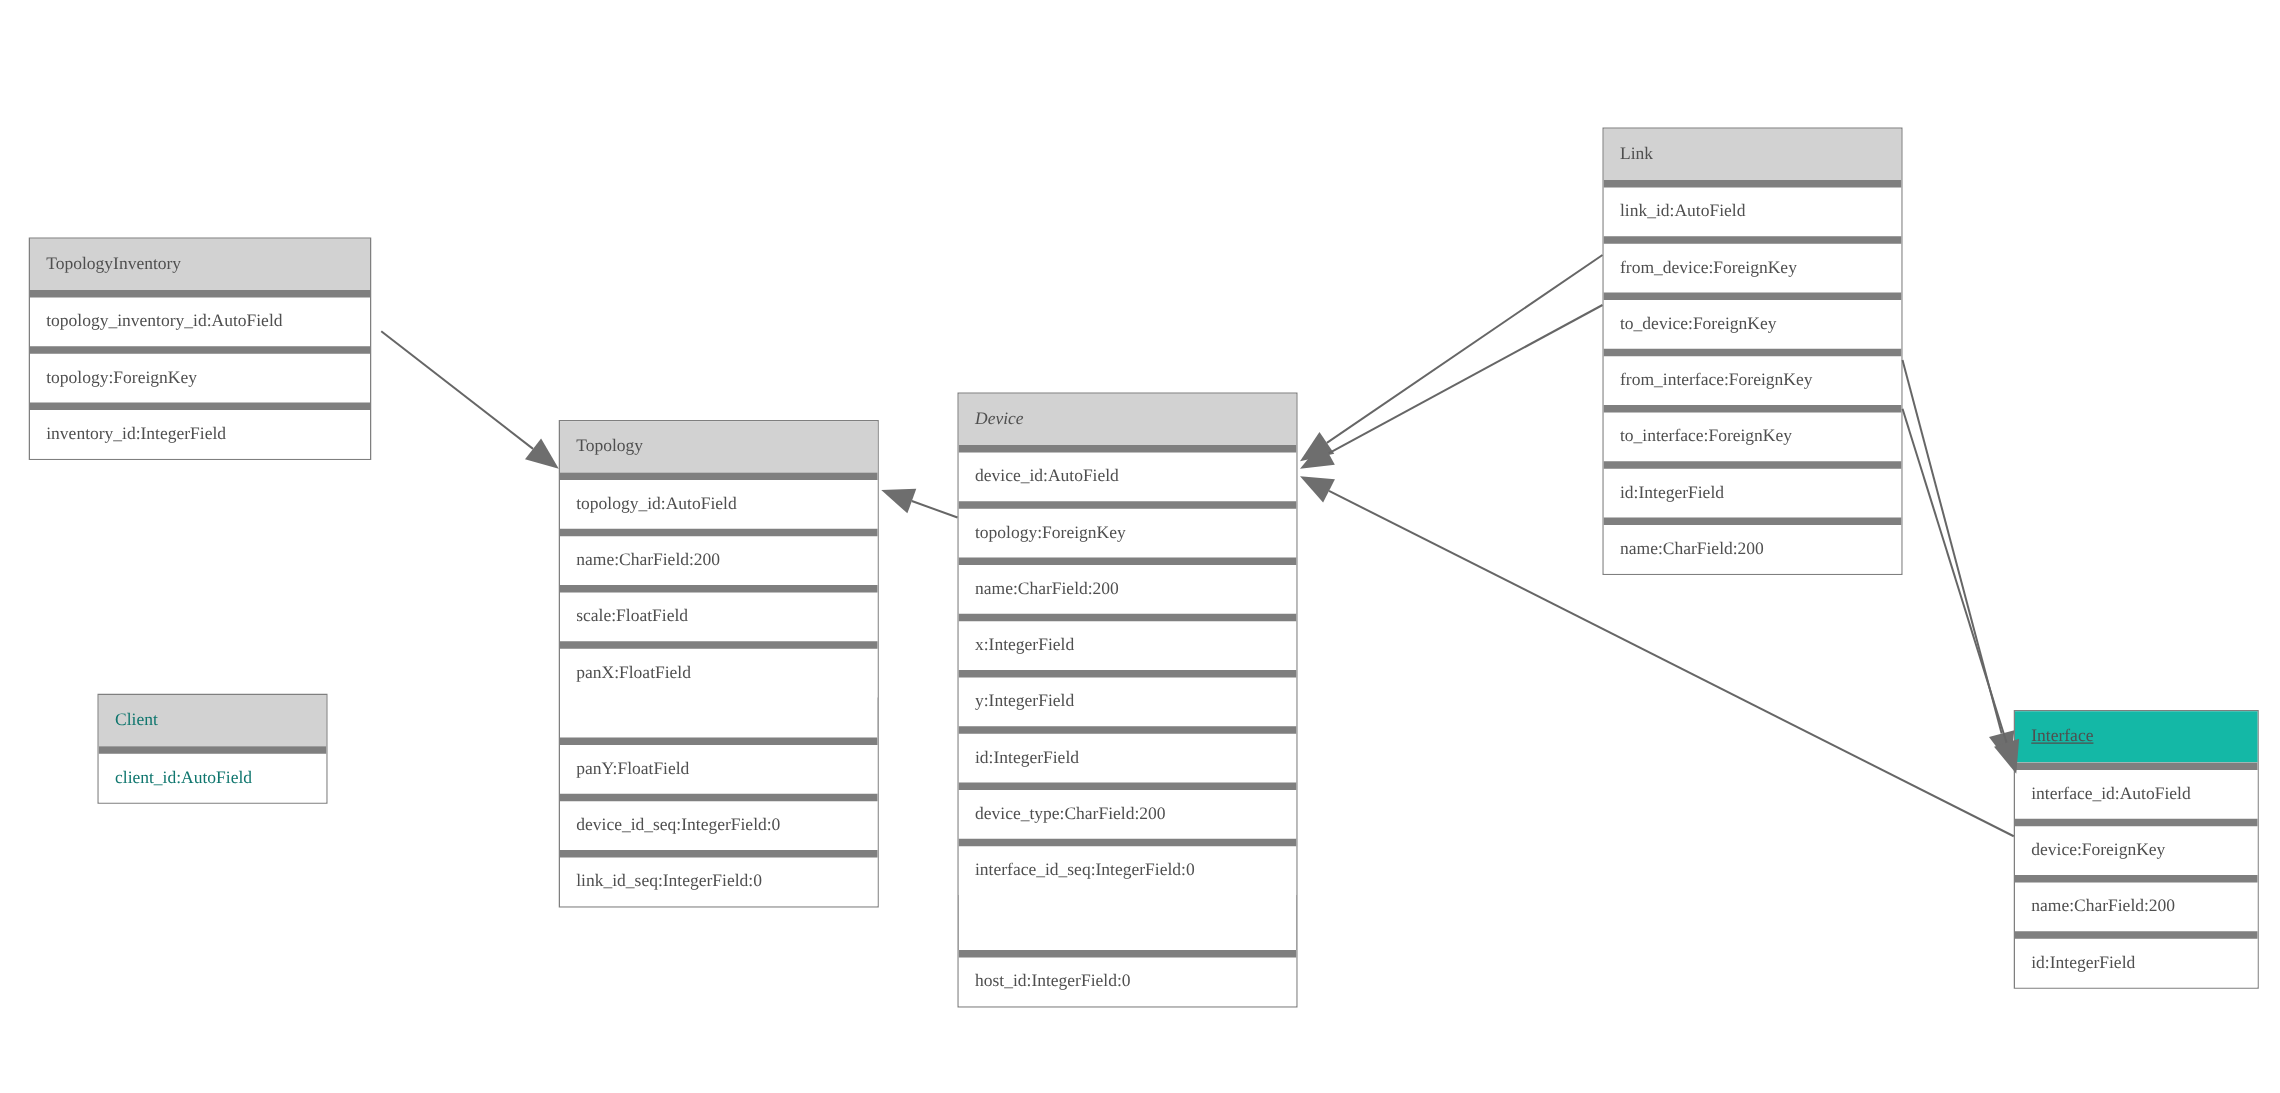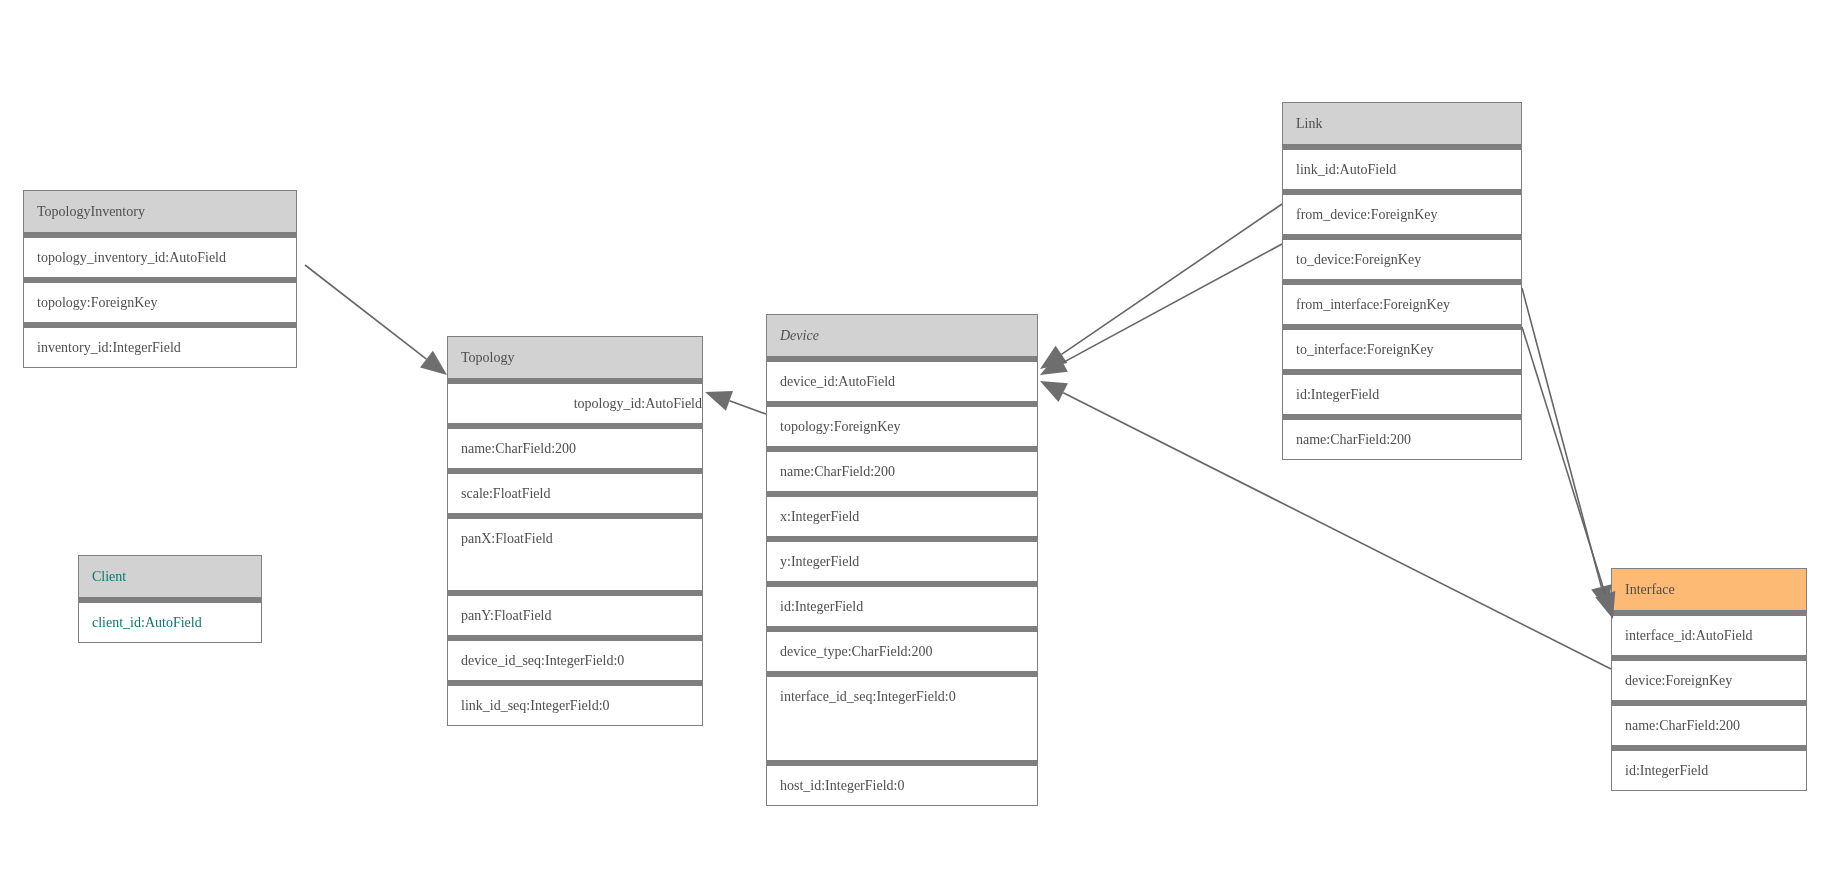--- a/index.html
+++ b/index.html
@@ -52,21 +52,21 @@
 <div id="canvas">
   <div id="entities">
       <div class="entity" style="left: 23px; top: 160px; width: 274px; border-color: rgb(127, 127, 127); color: rgb(79, 79, 79); margin-top: 30px;">
         <div class="e-header" style="background: rgb(210, 210, 210);">TopologyInventory</div>
         <div class="e-row" style="border-top-color: rgb(127, 127, 127);">topology_inventory_id:AutoField</div>
         <div class="e-row" style="border-top-color: rgb(127, 127, 127);">topology:ForeignKey</div>
         <div class="e-row" style="border-top-color: rgb(127, 127, 127);">inventory_id:IntegerField</div>
       </div>
       <div class="entity" style="left: 447px; top: 336px; width: 256px; border-color: rgb(127, 127, 127); color: rgb(79, 79, 79);">
         <div class="e-header" style="background: rgb(210, 210, 210);">Topology</div>
-        <div class="e-row" style="border-top-color: rgb(127, 127, 127); text-align: right;">topology_id:AutoField</div>
+        <div class="e-row" style="border-top-color: rgb(127, 127, 127);">topology_id:AutoField</div>
         <div class="e-row" style="border-top-color: rgb(127, 127, 127);">name:CharField:200</div>
         <div class="e-row" style="border-top-color: rgb(127, 127, 127);">scale:FloatField</div>
         <div class="e-row" style="border-top-color: rgb(127, 127, 127);">panX:FloatField</div>
         <div class="e-row" style="border-top-color: rgb(127, 127, 127); margin-top: 32px;">panY:FloatField</div>
         <div class="e-row" style="border-top-color: rgb(127, 127, 127);">device_id_seq:IntegerField:0</div>
         <div class="e-row" style="border-top-color: rgb(127, 127, 127);">link_id_seq:IntegerField:0</div>
       </div>
       <div class="entity" style="left: 78px; top: 527px; width: 184px; border-color: rgb(127, 127, 127); color: #0f766e; margin-top: 28px;">
         <div class="e-header" style="background: rgb(210, 210, 210);">Client</div>
         <div class="e-row" style="border-top-color: rgb(127, 127, 127);">client_id:AutoField</div>
@@ -87,21 +87,21 @@
         <div class="e-header" style="background: rgb(210, 210, 210);">Link</div>
         <div class="e-row" style="border-top-color: rgb(127, 127, 127);">link_id:AutoField</div>
         <div class="e-row" style="border-top-color: rgb(127, 127, 127);">from_device:ForeignKey</div>
         <div class="e-row" style="border-top-color: rgb(127, 127, 127);">to_device:ForeignKey</div>
         <div class="e-row" style="border-top-color: rgb(127, 127, 127);">from_interface:ForeignKey</div>
         <div class="e-row" style="border-top-color: rgb(127, 127, 127);">to_interface:ForeignKey</div>
         <div class="e-row" style="border-top-color: rgb(127, 127, 127);">id:IntegerField</div>
         <div class="e-row" style="border-top-color: rgb(127, 127, 127);">name:CharField:200</div>
       </div>
       <div class="entity" style="left: 1611px; top: 568px; width: 196px; border-color: rgb(127, 127, 127); color: rgb(79, 79, 79);">
-        <div class="e-header" style="background: #fdba74;">Interface</div>
+        <div class="e-header" style="background: #14b8a6; text-decoration: underline;">Interface</div>
         <div class="e-row" style="border-top-color: rgb(127, 127, 127);">interface_id:AutoField</div>
         <div class="e-row" style="border-top-color: rgb(127, 127, 127);">device:ForeignKey</div>
         <div class="e-row" style="border-top-color: rgb(127, 127, 127);">name:CharField:200</div>
         <div class="e-row" style="border-top-color: rgb(127, 127, 127);">id:IntegerField</div>
       </div>
     </div>
   <svg id="edges" width="1824" height="874" viewBox="0 0 1824 874">
       <g>
         <line x1="305" y1="265" x2="426.44570488060475" y2="359.0776587103276" stroke="#666666" stroke-width="1.6"></line>
         <polygon points="447,375 420.01552859054476,367.3784317393142 432.87588117066474,350.77688568134107" fill="#6e6e6e"></polygon>

